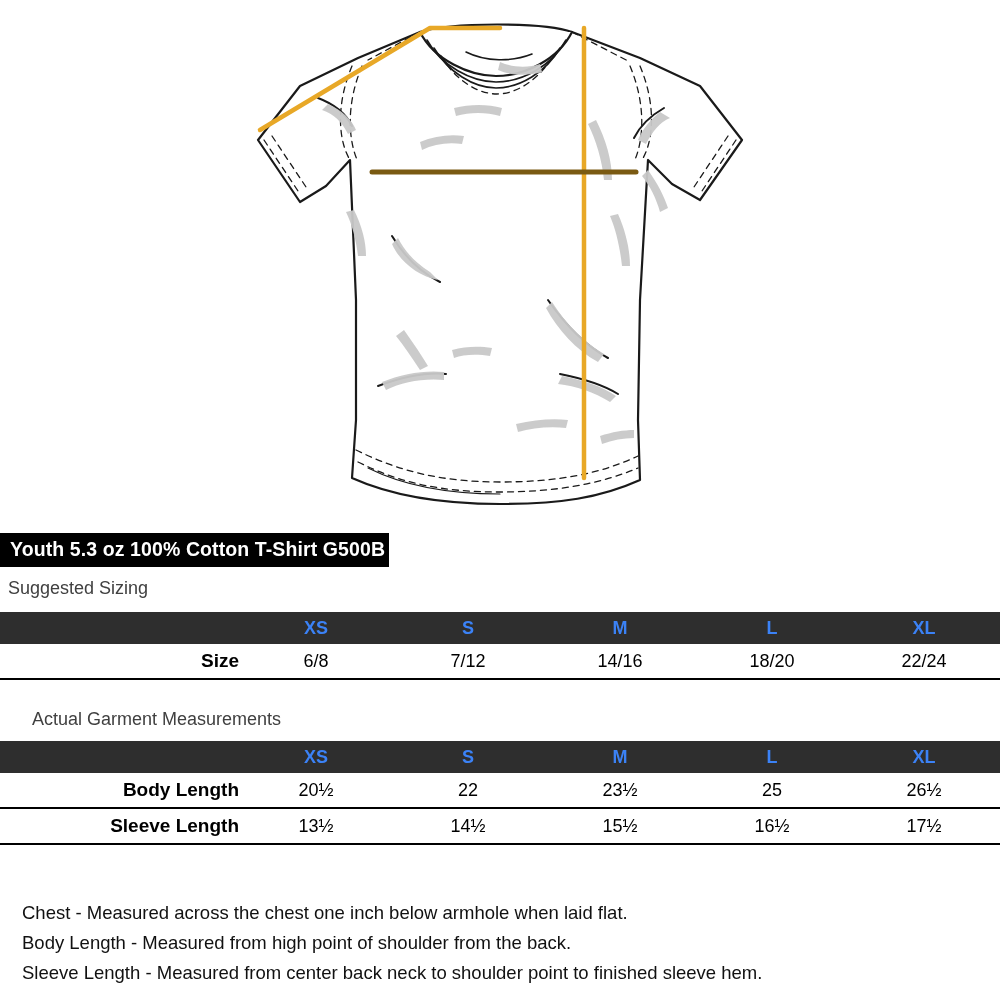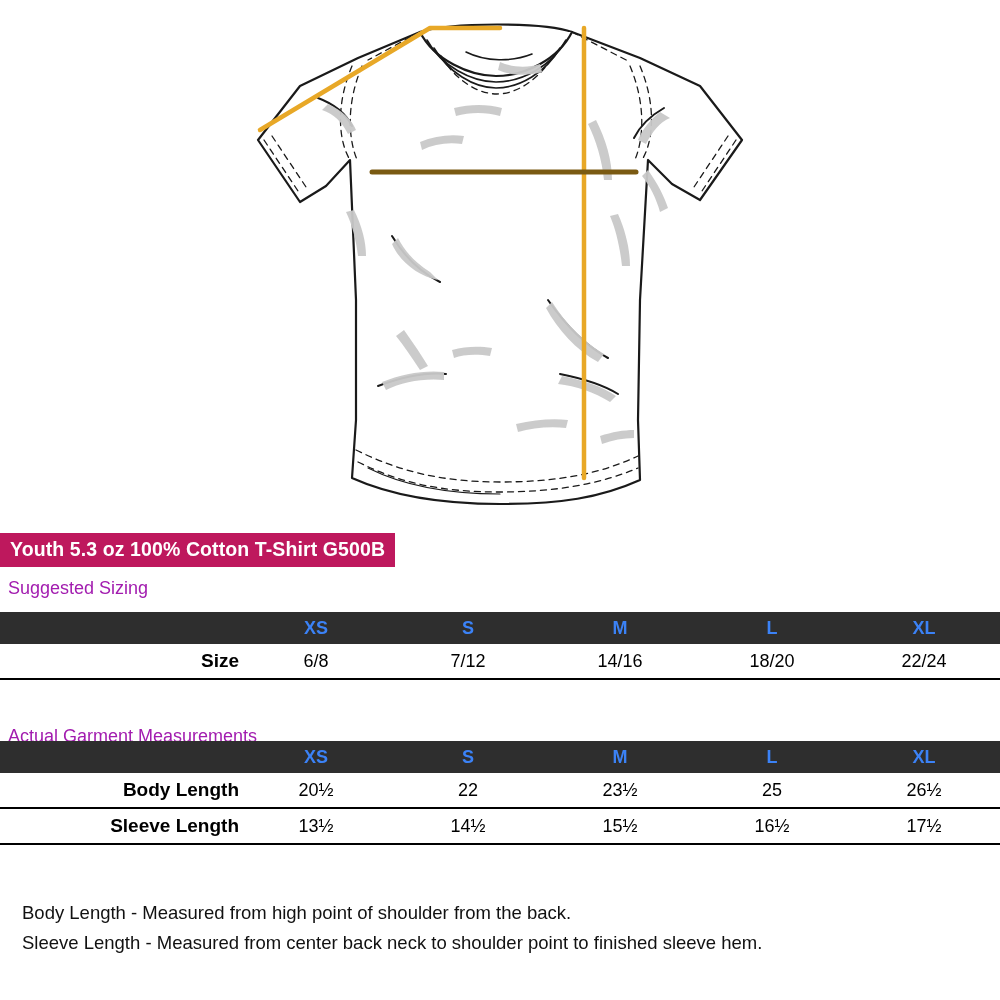--- a/index.html
+++ b/index.html
@@ -28,38 +28,38 @@
   }
   .illustration svg {
     display: block;
   }
 
   
   .title-bar {
     position: absolute;
     left: 0;
     top: 533px;
-    background: #be185d;
+    background: #000000;
     color: #ffffff;
     font-size: 19.5px;
     font-weight: bold;
-    padding: 5px 10px 6px 10px;
+    padding: 5px 4px 6px 10px;
     letter-spacing: 0.1px;
     white-space: nowrap;
   }
 
   .section-label {
     position: absolute;
     left: 8px;
     font-size: 18px;
-    color: #a21caf;
+    color: #404040;
     font-weight: normal;
   }
   #suggested-label { top: 578px; }
-  #actual-label { top: 726px; }
+  #actual-label { top: 709px; margin-left: 24px; }
 
   
   table.size-table {
     position: absolute;
     left: 0;
     width: 1000px;
     border-collapse: collapse;
     table-layout: fixed;
     font-size: 18px;
   }
@@ -278,17 +278,18 @@
         <td>13½</td>
         <td>14½</td>
         <td>15½</td>
         <td>16½</td>
         <td>17½</td>
       </tr>
     </tbody>
   </table>
 
   <div class="notes">
+    <div class="note">Chest - Measured across the chest one inch below armhole when laid flat.</div>
     <div class="note">Body Length - Measured from high point of shoulder from the back.</div>
     <div class="note">Sleeve Length - Measured from center back neck to shoulder point to finished sleeve hem.</div>
   </div>
 
 </div>
 
 </body></html>

